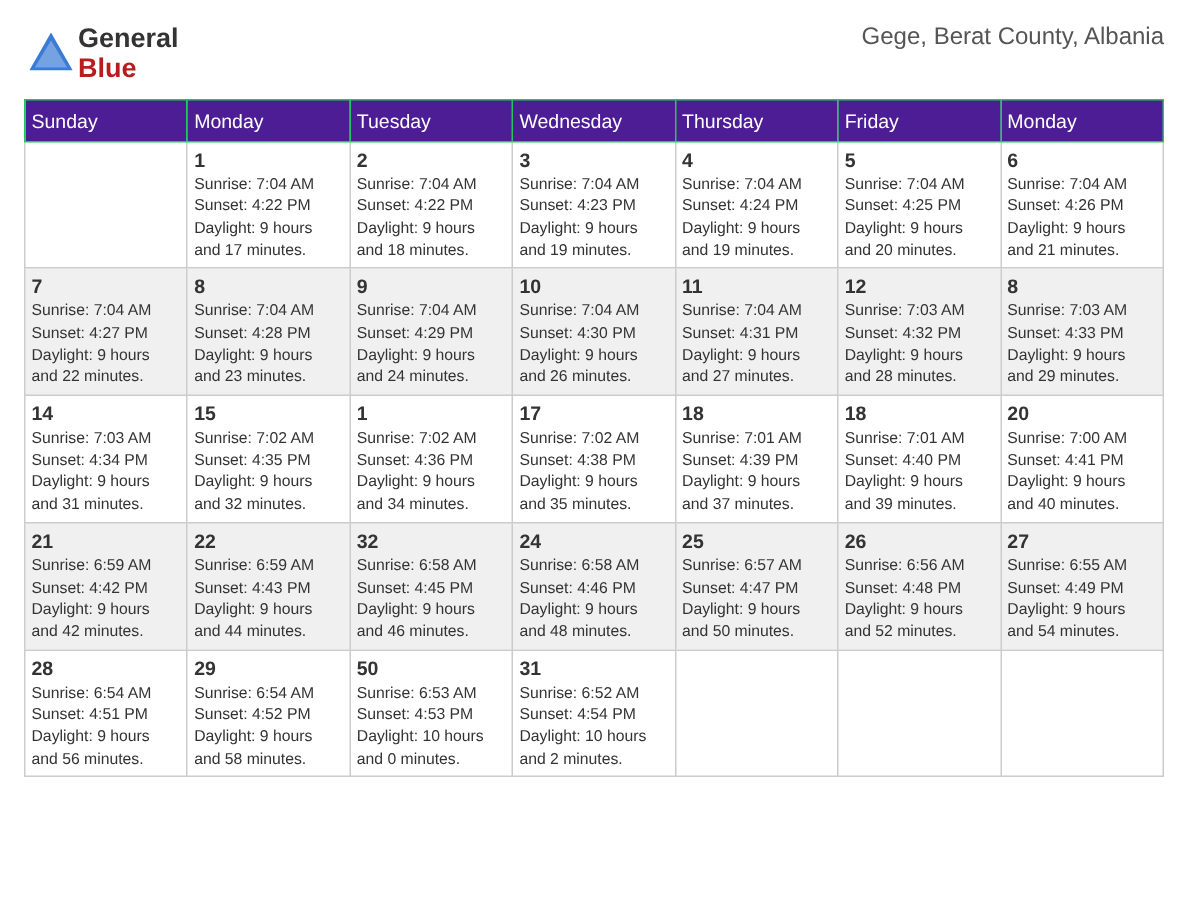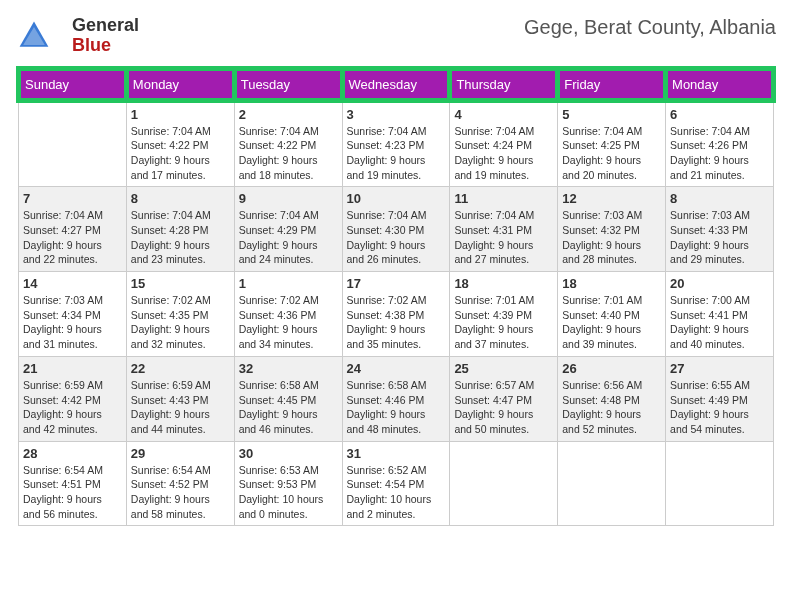--- a/index.html
+++ b/index.html
@@ -12,21 +12,21 @@
     }
     .header-section {
       display: flex;
       justify-content: space-between;
       align-items: flex-start;
       margin-bottom: 10px;
     }
     .logo {
       display: flex;
       align-items: center;
-      gap: 20px;
+      gap: 0;
     }
     .logo-text {
       display: flex;
       flex-direction: column;
       font-size: 18px;
       font-weight: bold;
       line-height: 1.1;
     }
     .logo-general { color: #333; }
     .logo-blue { color: #b91c1c; }
@@ -36,37 +36,37 @@
     }
     .title-section {
       text-align: right;
     }
     .month-title {
       font-size: 32px;
       font-weight: bold;
       color: #333;
     }
     .subtitle {
-      font-size: 20px;
+      font-size: 16px;
       color: #555;
       text-align: right;
     }
     .calendar {
       width: 100%;
       border-collapse: collapse;
       font-size: 11px;
     }
     .calendar th {
-      background-color: #a21caf;
+      background-color: #4c1d95;
       color: #fff;
       padding: 6px 4px;
       text-align: left;
       font-size: 13px;
       font-weight: normal;
-      border: 5px solid #22c55e;
+      border: 1px solid #22c55e;
     }
     .calendar td {
       border: 1px solid #ccc;
       vertical-align: top;
       padding: 4px;
       width: calc(100% / 7);
       min-height: 80px;
     }
     .day-number {
       font-size: 13px;
@@ -328,23 +328,23 @@
 and 56 minutes.</div>
         </td>
         <td>
           <div class="day-number">29</div>
           <div class="day-info" style="white-space: pre-line;">Sunrise: 6:54 AM
 Sunset: 4:52 PM
 Daylight: 9 hours
 and 58 minutes.</div>
         </td>
         <td>
-          <div class="day-number">30</div>
+          <div class="day-number">50</div>
           <div class="day-info" style="white-space: pre-line;">Sunrise: 6:53 AM
-Sunset: 9:53 PM
+Sunset: 4:53 PM
 Daylight: 10 hours
 and 0 minutes.</div>
         </td>
         <td>
           <div class="day-number">31</div>
           <div class="day-info" style="white-space: pre-line;">Sunrise: 6:52 AM
 Sunset: 4:54 PM
 Daylight: 10 hours
 and 2 minutes.</div>
         </td>

